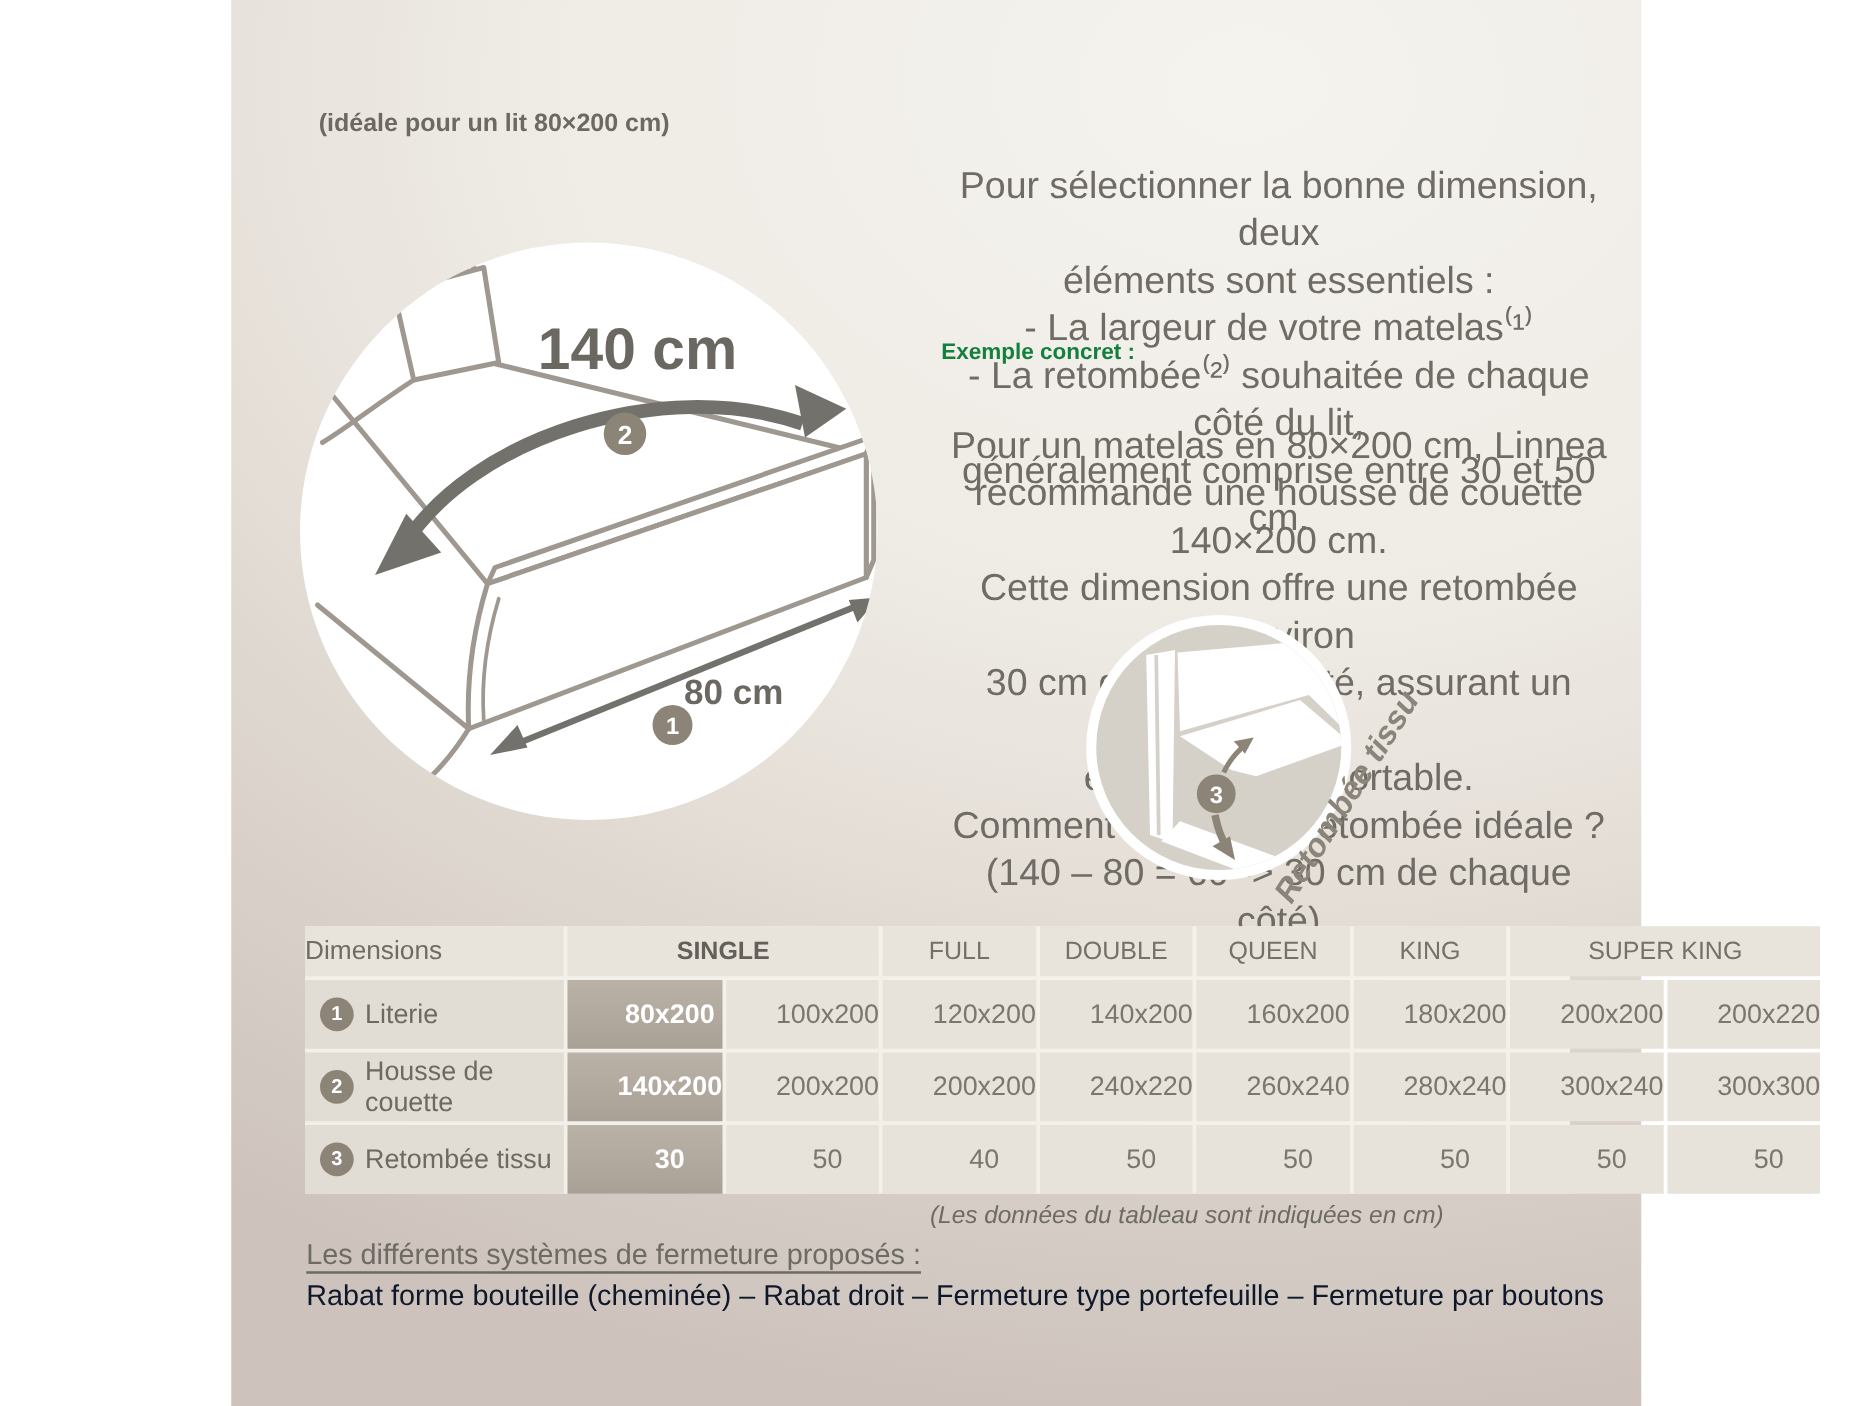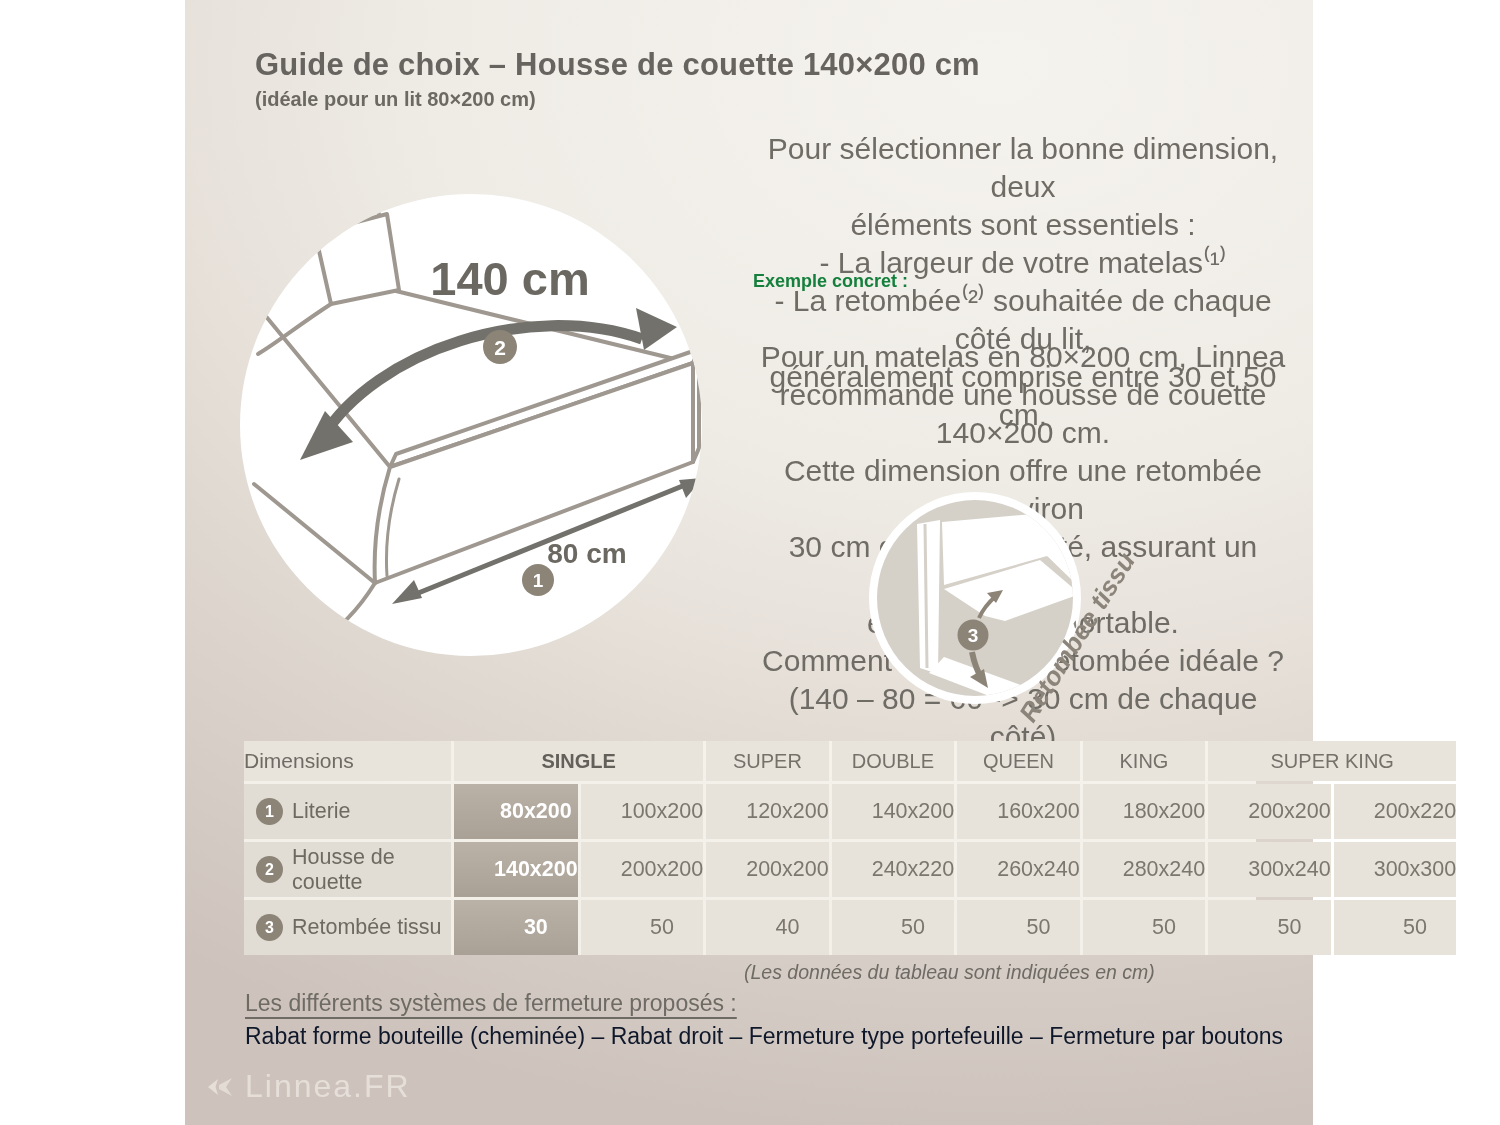--- a/index.html
+++ b/index.html
@@ -92,21 +92,20 @@
     color:rgba(255,251,245,0.5); font-size:32px; letter-spacing:2px;
   }
   svg text { font-family:"Liberation Sans", sans-serif; }
 </style>
 </head>
 <body>
 
 <div id="canvas">
   <div class="panel"></div>
 
-  <div class="abs page-title">Guide de choix – Housse de couette 140×200 cm</div>
   <div class="abs page-subtitle">(idéale pour un lit 80×200 cm)</div>
 
   <svg class="abs big-diagram" viewBox="0 0 466 466">
     <defs>
       <clipPath id="clipBig">
           <circle cx="233" cy="233" r="231"></circle>
         </clipPath>
     </defs>
     <circle cx="233" cy="233" r="231" fill="#ffffff"></circle>
     <g clip-path="url(#clipBig)">
@@ -186,21 +185,21 @@
   <div class="abs drop-label">Retombée tissu</div>
 
   <div class="abs size-table">
     <div class="rpt">
       
     
         <div class="th dim">Dimensions</div>
       
         <div class="th span2 strong">SINGLE</div>
       
-        <div class="th">SUPER</div>
+        <div class="th">FULL</div>
       
         <div class="th">DOUBLE</div>
       
         <div class="th">QUEEN</div>
       
         <div class="th">KING</div>
       
         <div class="th span2">SUPER KING</div>
       </div>
 
@@ -274,20 +273,13 @@
         <div class="td">50</div>
       
         <div class="td">50</div>
       </div>
   </div>
 
   <div class="abs table-note">(Les données du tableau sont indiquées en cm)</div>
   <div class="abs closures-title">Les différents systèmes de fermeture proposés :</div>
   <div class="abs closures-list">Rabat forme bouteille (cheminée) – Rabat droit – Fermeture type portefeuille – Fermeture par boutons</div>
 
-  <div class="abs watermark">
-    <svg width="30" height="30" viewBox="0 0 30 30">
-      <path d="M3 15 L13 7 L10.5 15 L13 23 Z" fill="rgba(255,251,245,0.5)"></path>
-      <path d="M14 13 L27 6 L21 15 L27 24 L14 17 Z" fill="rgba(255,251,245,0.45)"></path>
-    </svg>
-    <span>Linnea.FR</span>
-  </div>
 </div>
 
 </body></html>

